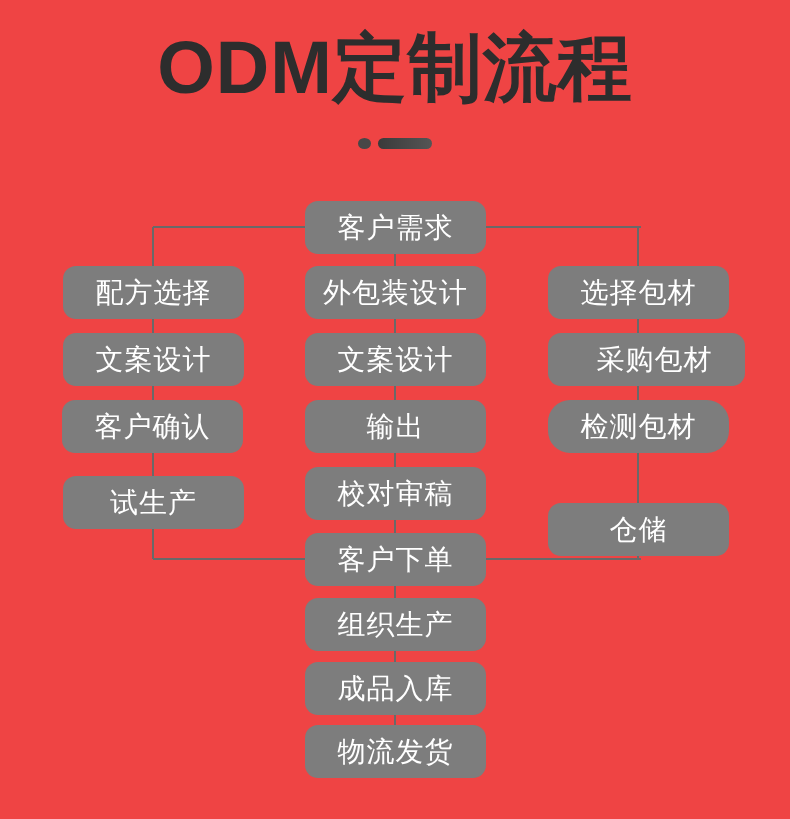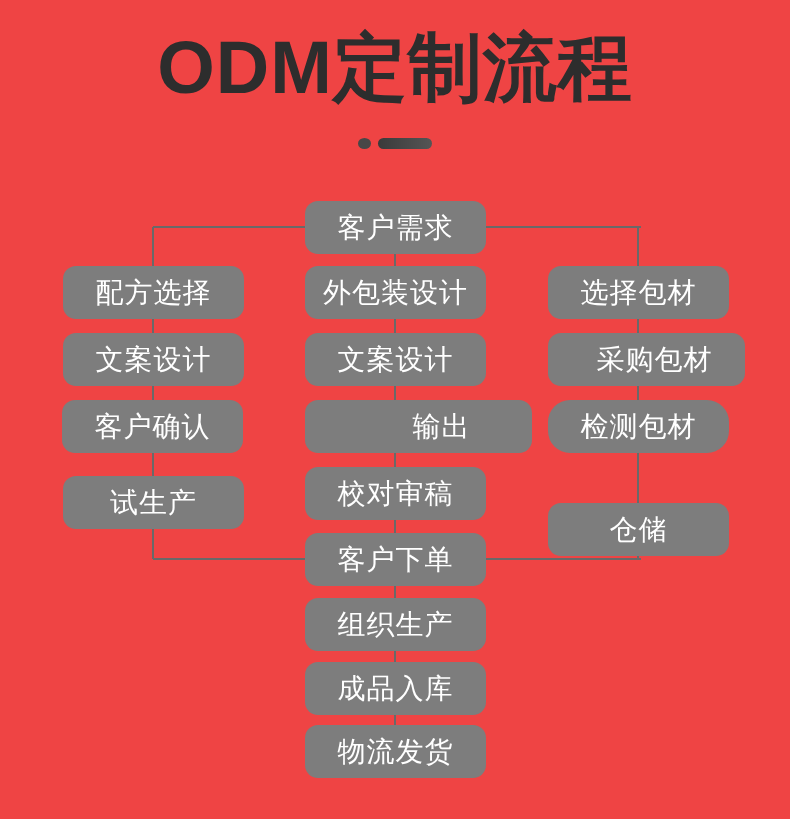--- a/index.html
+++ b/index.html
@@ -105,21 +105,21 @@
 
     <div class="box" style="left:305px; top:201px;">客户需求</div>
 
     <div class="box" style="left:63px; top:266px;">配方选择</div>
     <div class="box" style="left:63px; top:333px;">文案设计</div>
     <div class="box" style="left:62px; top:400px;">客户确认</div>
     <div class="box" style="left:63px; top:476px;">试生产</div>
 
     <div class="box" style="left:305px; top:266px;">外包装设计</div>
     <div class="box" style="left:305px; top:333px;">文案设计</div>
-    <div class="box" style="left:305px; top:400px;padding-left:46px;">输出</div>
+    <div class="box" style="left:305px; top:400px;">输出</div>
     <div class="box" style="left:305px; top:467px;">校对审稿</div>
 
     <div class="box" style="left:548px; top:266px;">选择包材</div>
     <div class="box" style="left:548px; top:333px;padding-left:16px;">采购包材</div>
     <div class="box" style="left:548px; top:400px;border-radius:22px;">检测包材</div>
     <div class="box" style="left:548px; top:467px;margin-top:36px;">仓储</div>
 
     <div class="box" style="left:305px; top:533px;">客户下单</div>
     <div class="box" style="left:305px; top:598px;">组织生产</div>
     <div class="box" style="left:305px; top:662px;">成品入库</div>

